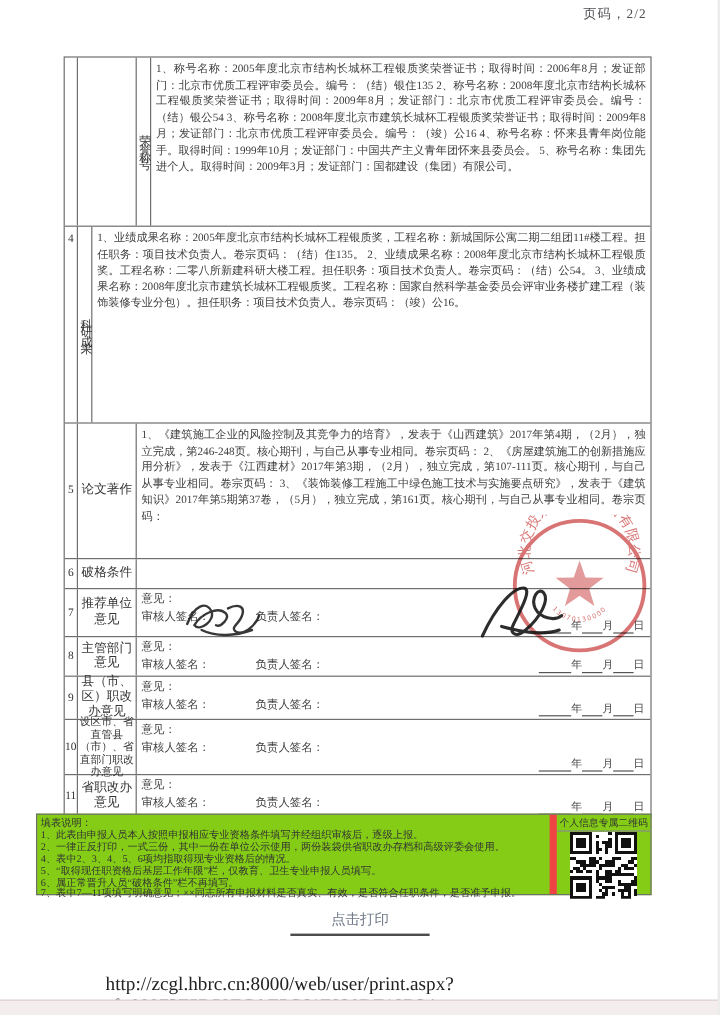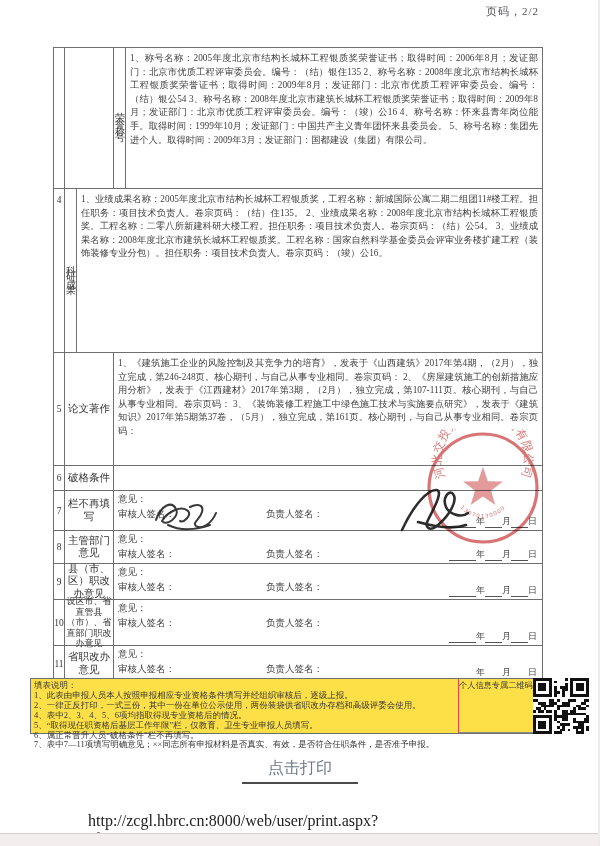--- a/index.html
+++ b/index.html
@@ -32,42 +32,42 @@
              padding:1px; }
   .c-label.top { align-items:flex-start; padding-top:5px; }
   .c-label.small { font-size:9px; line-height:10.5px; }
   .c-sub { width:12px; display:flex; align-items:center; justify-content:center; }
   .vert { writing-mode:vertical-rl; text-orientation:upright;
           letter-spacing:7px; font-size:10px; color:#333; }
   .c-content { flex:1; font-size:9.3px; line-height:13.6px; padding:4px 4px 2px 4px;
                color:#3d3d3d; text-align:justify; }
   .op { flex:1; position:relative; font-size:9.5px; color:#3d3d3d; padding:2px 4px; }
   .op .sigline { display:flex; margin-top:2px; }
-  .op .mgr { margin-left:91px; }
+  .op .mgr { margin-left:38px; }
   .op-date { position:absolute; right:5px; bottom:2px; font-size:9px; color:#444;
              white-space:nowrap; }
   .blank { display:inline-block; border-bottom:1px solid #555; height:8px;
            vertical-align:bottom; }
   .b-y { width:27px; } .b-m { width:17px; } .b-d { width:17px; }
   
   .notes-box {
-    position:absolute; left:30px; top:678px; width:513px; height:56px;
-    border:1px solid #6f6f6f; display:flex; background:#fde047;
+    position:absolute; left:30px; top:678px; width:513px; height:68px;
+    border:1px solid #6f6f6f; display:flex; background:#84cc16;
   }
   .notes-left { flex:1; padding:2px 4px 0 3px; font-size:8.5px; line-height:9.9px;
                 color:#333; }
-  .notes-right { width:84px; border-left:1px solid #ef4444; display:flex;
-                 flex-direction:row; }
+  .notes-right { width:84px; border-left:6px solid #ef4444; display:flex;
+                 flex-direction:column; }
   .qr-title { font-size:8.2px; text-align:center; padding:1px 0;
               border-bottom:1px solid #8a8a8a; color:#333; white-space:nowrap; }
   .qr-wrap { flex:1; display:flex; align-items:center; justify-content:center; }
   
   .print-link {
     position:absolute; left:242px; top:758px; width:116px; text-align:center;
-    font-size:16px; color:#6e7888; padding-bottom:3px;
+    font-size:12px; color:#6e7888; padding-bottom:3px;
     border-bottom:2px solid #4c4c4c; cursor:pointer;
     font-family:"Liberation Sans","DejaVu Sans",sans-serif;
   }
   .footer-url { position:absolute; left:88px; top:812px; font-size:16px;
                 color:#222; font-family:"Liberation Serif","DejaVu Serif",serif; }
   .footer-date { position:absolute; left:512px; top:812px; font-size:12.5px;
                  color:#222;margin-top:35px; }
   .bottom-band { position:absolute; left:0; top:833px; width:600px; height:13px;
                  background:#f3eded; border-top:1px solid #dccfcf; }
   .right-edge { position:absolute; right:0; top:0; width:2px; height:846px;
@@ -109,21 +109,21 @@
   </div>
 
   <div class="trow" style="height:25px;">
     <div class="c c-num">6</div>
     <div class="c c-label">破格条件</div>
     <div class="c c-content"></div>
   </div>
 
   <div class="trow" style="height:40px;">
     <div class="c c-num">7</div>
-    <div class="c c-label">栏不再填写</div>
+    <div class="c c-label">推荐单位意见</div>
     <div class="c op">
       <div>意见：</div>
       <div class="sigline">
         <span>审核人签名：</span>
         <span class="mgr">负责人签名：</span>
       </div>
       <div class="op-date">
         <span class="blank b-y"></span><span>年</span><span class="blank b-m"></span><span>月</span><span class="blank b-d"></span><span>日</span>
       </div>
     </div>

